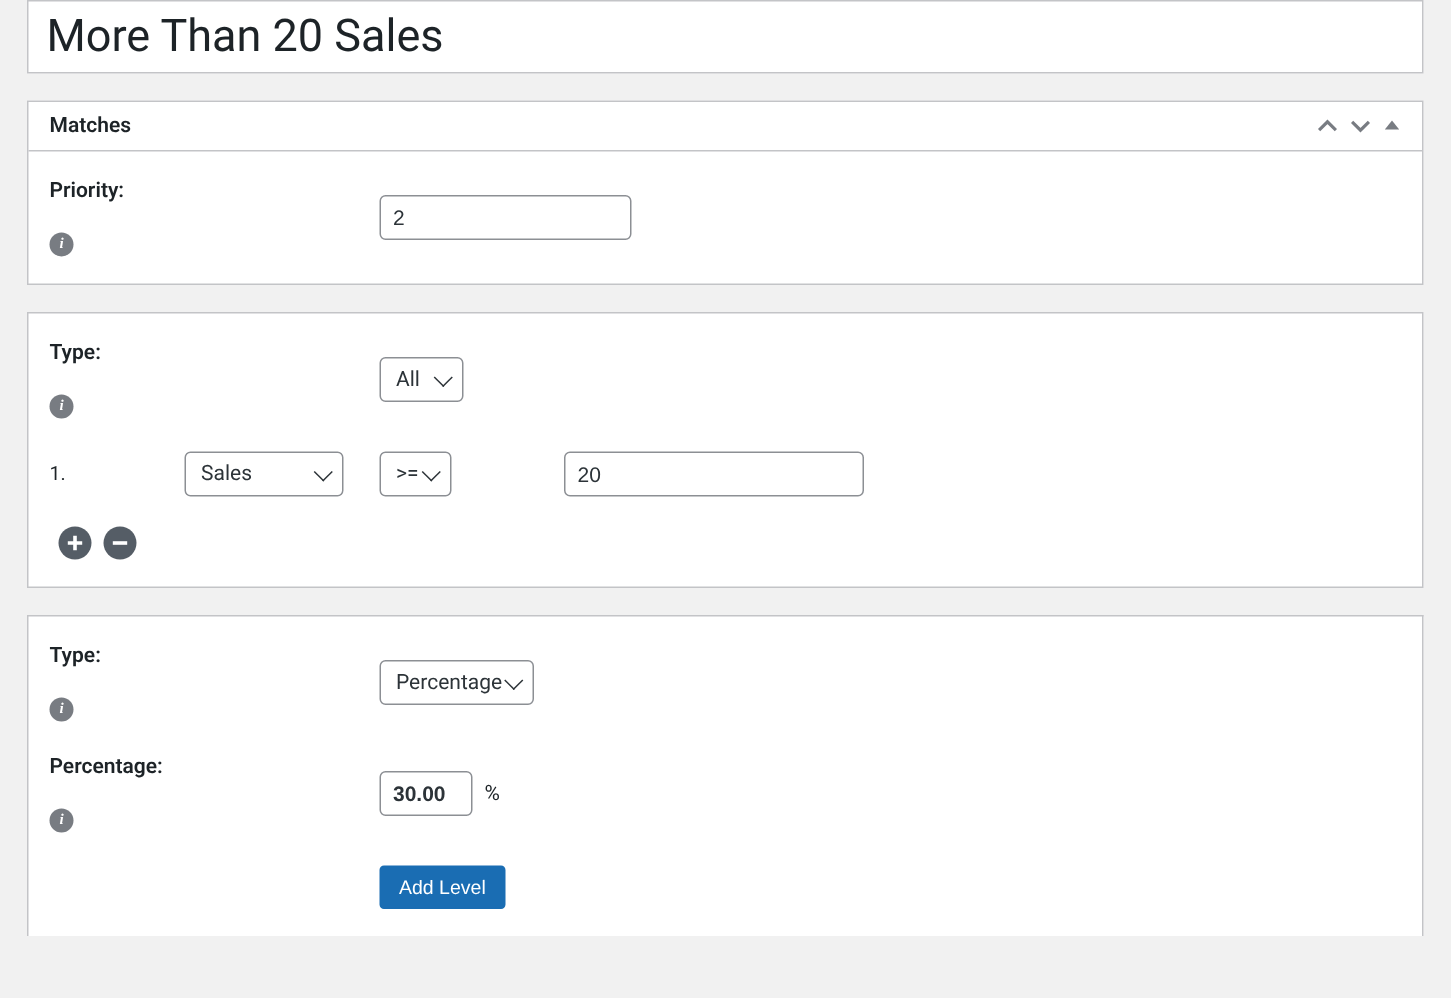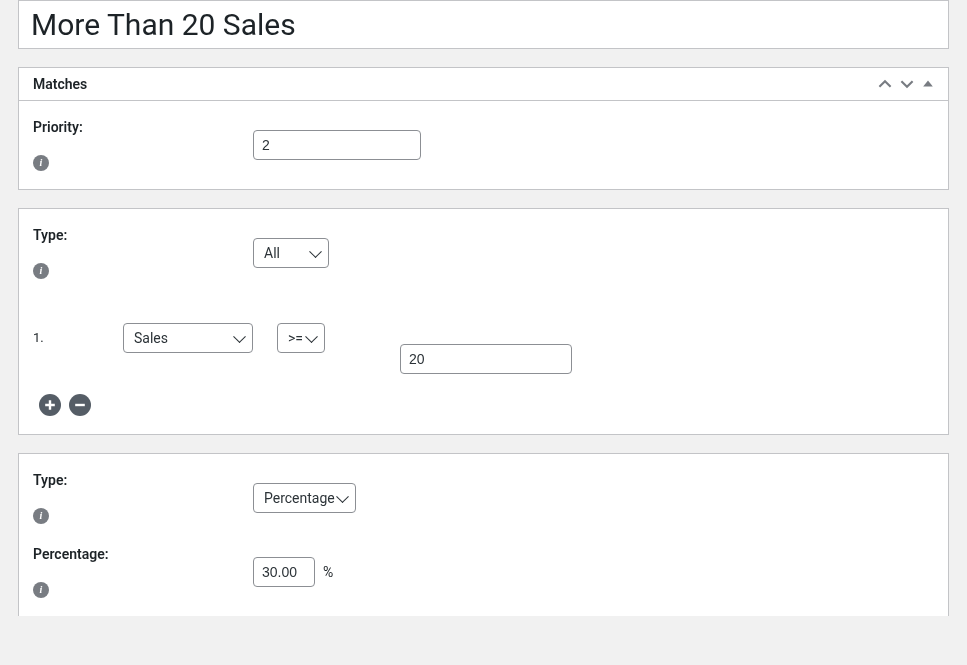--- a/index.html
+++ b/index.html
@@ -88,22 +88,22 @@
   input[type=text], input[type=number] {
     border: 1px solid #8c8f94;
     border-radius: 4px;
     padding: 4px 8px;
     font-size: 14px;
     height: 30px;
     background: #fff;
     color:#2c3338;
   }
   .in-priority { width: 168px; }
-  .in-value { width: 172px; margin-top: 43px; }
-  .in-comm { width: 62px; }
+  .in-value { width: 200px; }
+  .in-comm { width: 62px; font-weight: bold; }
   .select-wrap {
     position: relative;
     display: inline-flex;
     align-items: center;
     border: 1px solid #8c8f94;
     border-radius: 4px;
     background: #fff;
     height: 30px;
     padding: 0 26px 0 10px;
     font-size: 14px;
@@ -114,23 +114,23 @@
     content: '';
     position: absolute;
     right: 8px;
     top: 50%;
     width: 8px;
     height: 8px;
     border-right: 1.5px solid #2c3338;
     border-bottom: 1.5px solid #2c3338;
     transform: translateY(-65%) rotate(45deg);
   }
-  .sel-type { width: 76px; align-items: center; }
+  .sel-type { width: 56px; align-items: center; }
   .sel-subject { width: 104px; margin-right: 24px;}
-  .sel-metric { width: 130px; margin-right: 24px;}
+  .sel-metric { width: 106px; margin-right: 24px;}
   .sel-op { width: 48px; }
   .sel-commtype { width: 103px; }
   .match-row {
     display: flex;
     align-items: center;
     margin: 18px 0 0 0;
   }
   .gap-lg { width: 75px; }
   .circle-btns {
     display: flex;
@@ -256,14 +256,18 @@
       </div>
     </div>
     <div class="row">
       <div class="row-label">
         <span>Percentage:</span>
         <span class="info">i</span>
       </div>
       <input class="in-comm" type="text" value="30.00" style="">
       <span class="pct">%</span>
     </div>
+    <div class="row">
+      <div class="offset-col"></div>
+      <button class="btn-primary">Add Level</button>
+    </div>
   </div>
 </div>
 
 </body></html>

